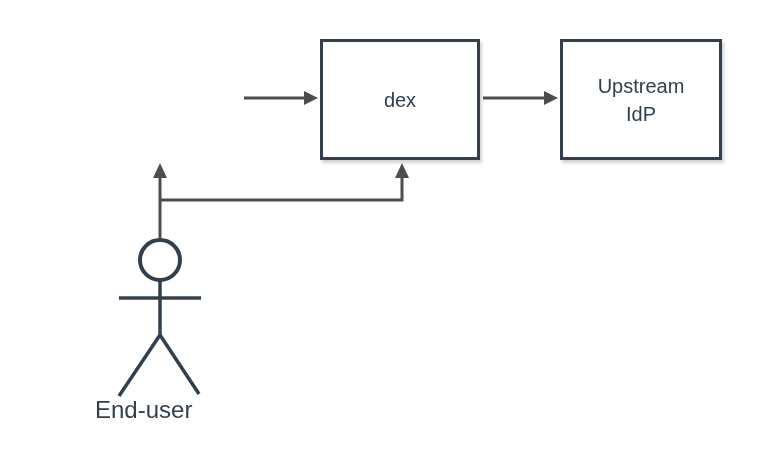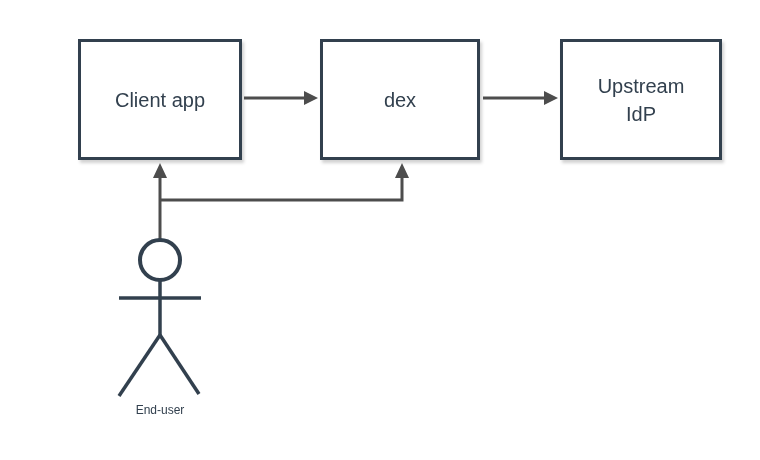--- a/index.html
+++ b/index.html
@@ -37,34 +37,30 @@
     position: absolute;
     left: 0; top: 0;
     width: 760px; height: 460px;
     pointer-events: none;
   }
   .actor-label {
     position: absolute;
     left: 95px;
     top: 398px;
     width: 130px;
-    text-align: center;
     color: #32404e;
-    font-size: 12px;
+    font-size: 24px;
     line-height: 24px;
   }
 </style>
 </head>
 <body>
 
 <div class="canvas">
 
-  <div class="node node-client-app">
-    <span>Client app</span>
-  </div>
 
   <div class="node node-upstream">
     <span>Upstream</span>
     <span>IdP</span>
   </div>
 
   <div class="node node-dex">
     <span>dex</span>
   </div>
 

